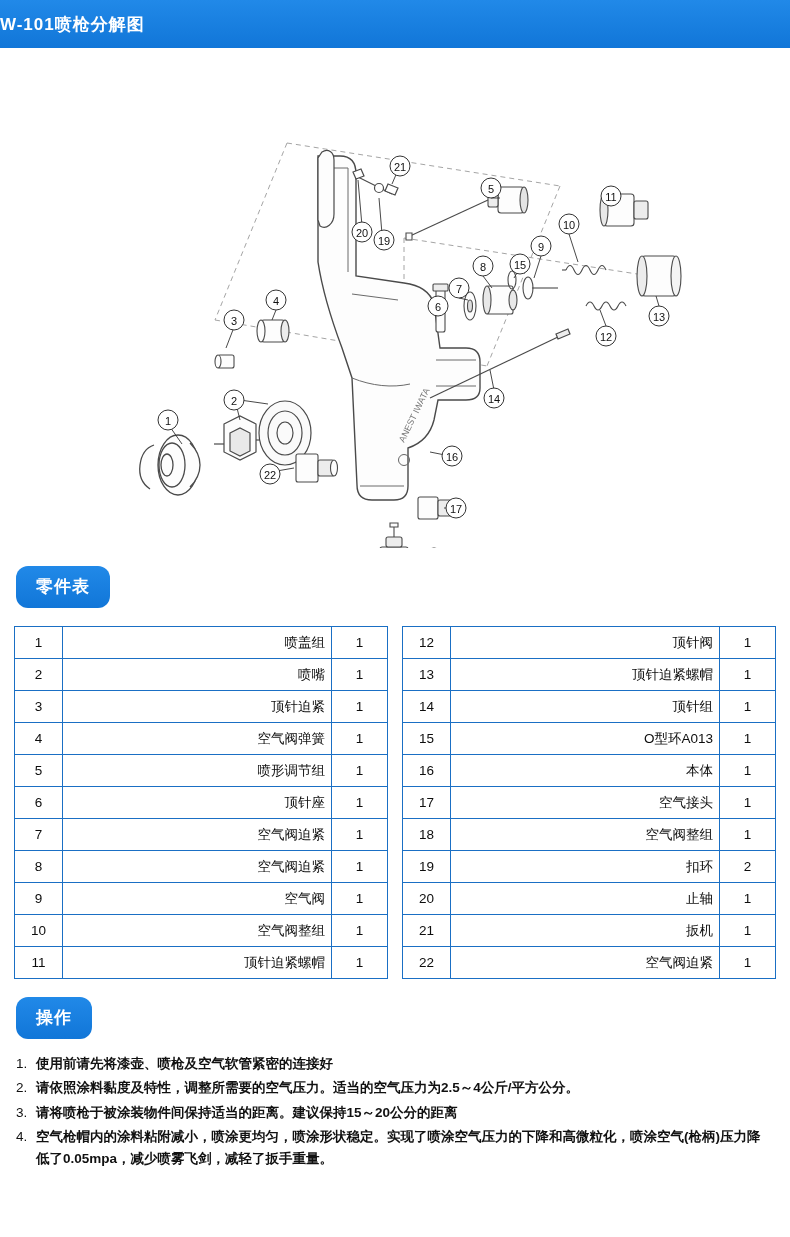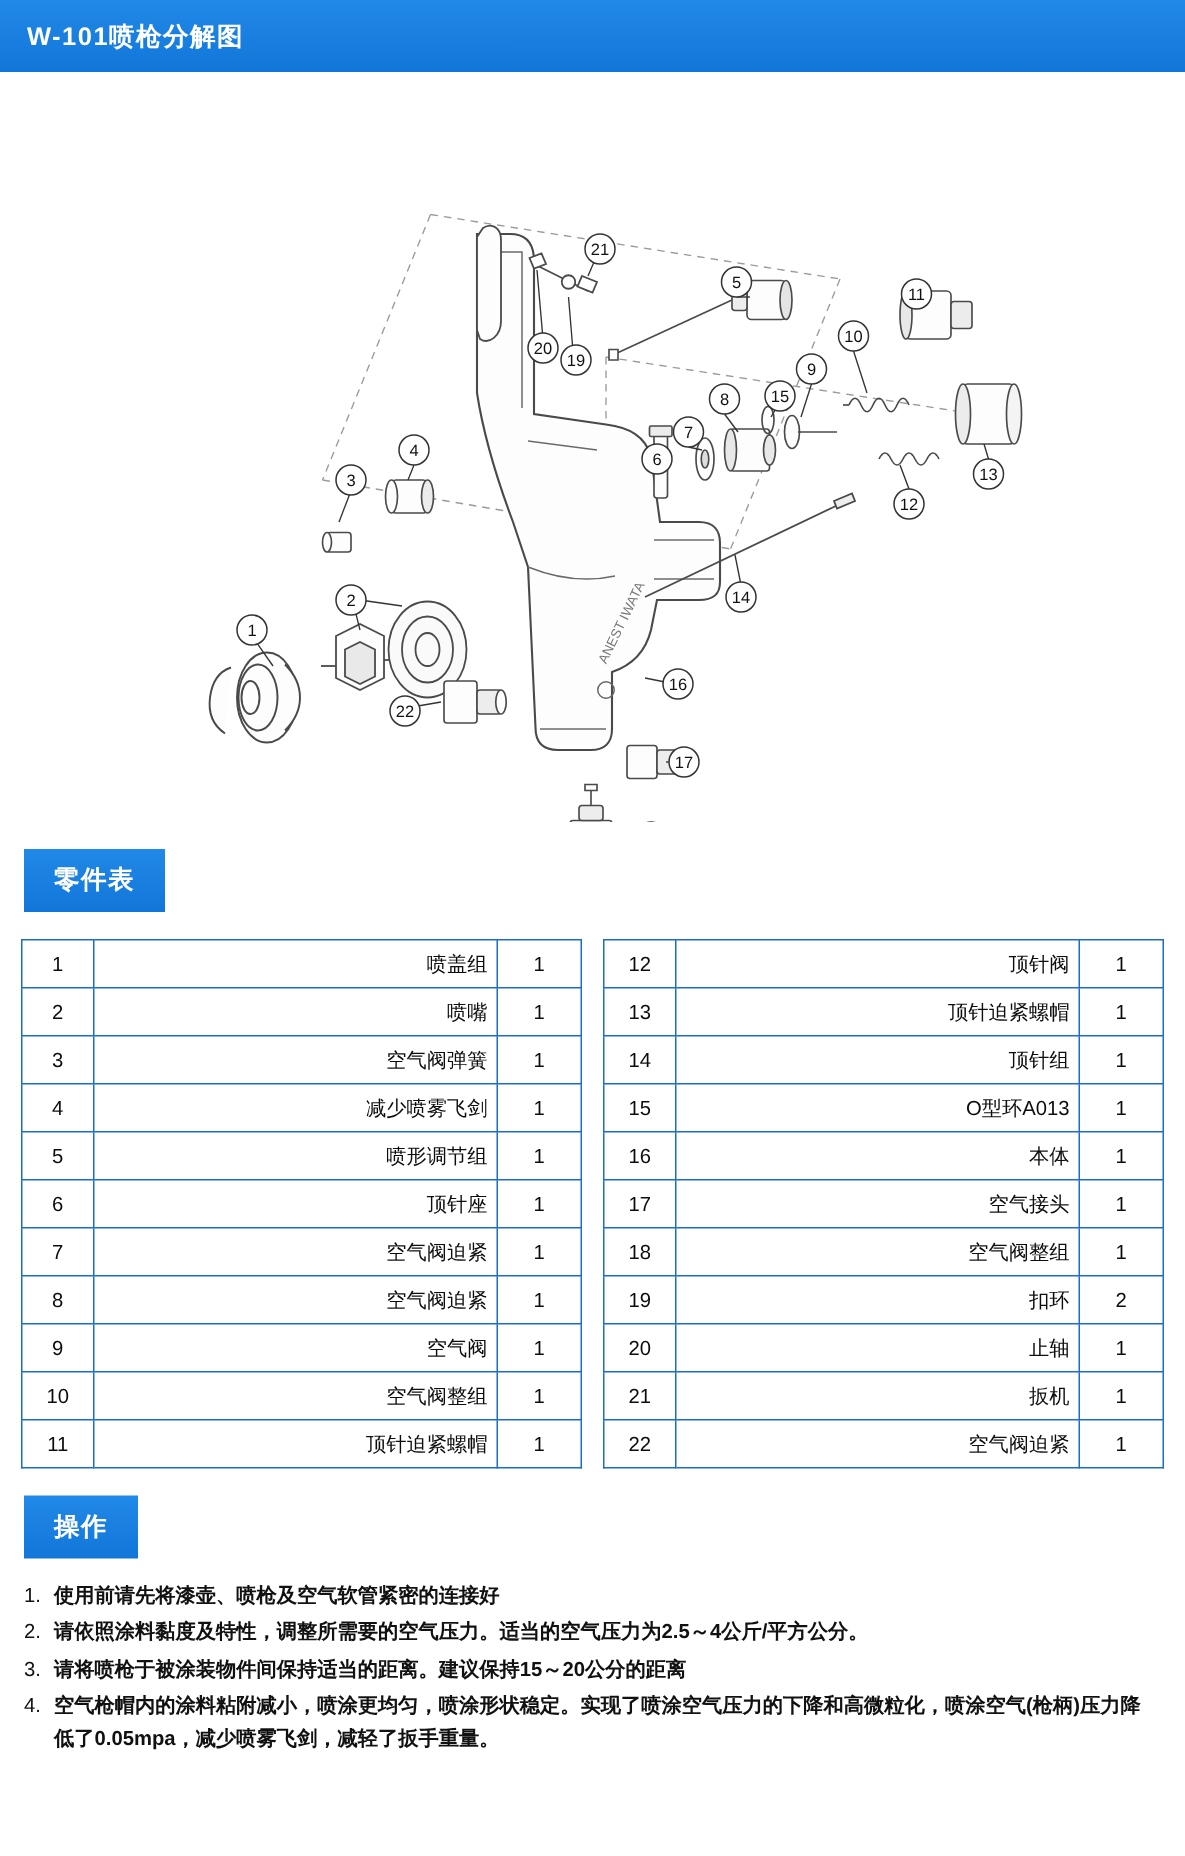--- a/index.html
+++ b/index.html
@@ -15,21 +15,20 @@
   }
 
   
   .header {
     height: 48px;
     background: #1a7fe0;
     background: linear-gradient(180deg,#2189e8 0%, #1176d8 100%);
     color: #fff;
     display: flex;
     align-items: center;
-    padding-left: 18px;
   }
   .header-title {
     font-size: 17px;
     font-weight: bold;
     letter-spacing: 1px;
   }
 
   
   .diagram-wrap {
     position: relative;
@@ -40,21 +39,21 @@
 
   
   .section-tab {
     display: inline-block;
     background: #1a80e2;
     background: linear-gradient(180deg,#2189e8 0%, #1176d8 100%);
     color: #fff;
     font-size: 17px;
     font-weight: bold;
     padding: 9px 20px 10px 20px;
-    border-radius: 0;
+    border-radius: 12px;
     margin-left: 16px;
     letter-spacing: 1px;
   }
 
   
   .parts-area {
     margin-top: 18px;
     padding: 0 14px;
     display: flex;
     gap: 14px;
@@ -367,26 +366,26 @@
           <td class="name">喷盖组</td>
           <td class="qty">1</td>
         </tr>
       <tr>
           <td class="num">2</td>
           <td class="name">喷嘴</td>
           <td class="qty">1</td>
         </tr>
       <tr>
           <td class="num">3</td>
+          <td class="name">顶针迫紧</td>
+          <td class="qty">1</td>
+        </tr>
+      <tr>
+          <td class="num">4</td>
           <td class="name">空气阀弹簧</td>
-          <td class="qty">1</td>
-        </tr>
-      <tr>
-          <td class="num">4</td>
-          <td class="name">减少喷雾飞剑</td>
           <td class="qty">1</td>
         </tr>
       <tr>
           <td class="num">5</td>
           <td class="name">喷形调节组</td>
           <td class="qty">1</td>
         </tr>
       <tr>
           <td class="num">6</td>
           <td class="name">顶针座</td>

